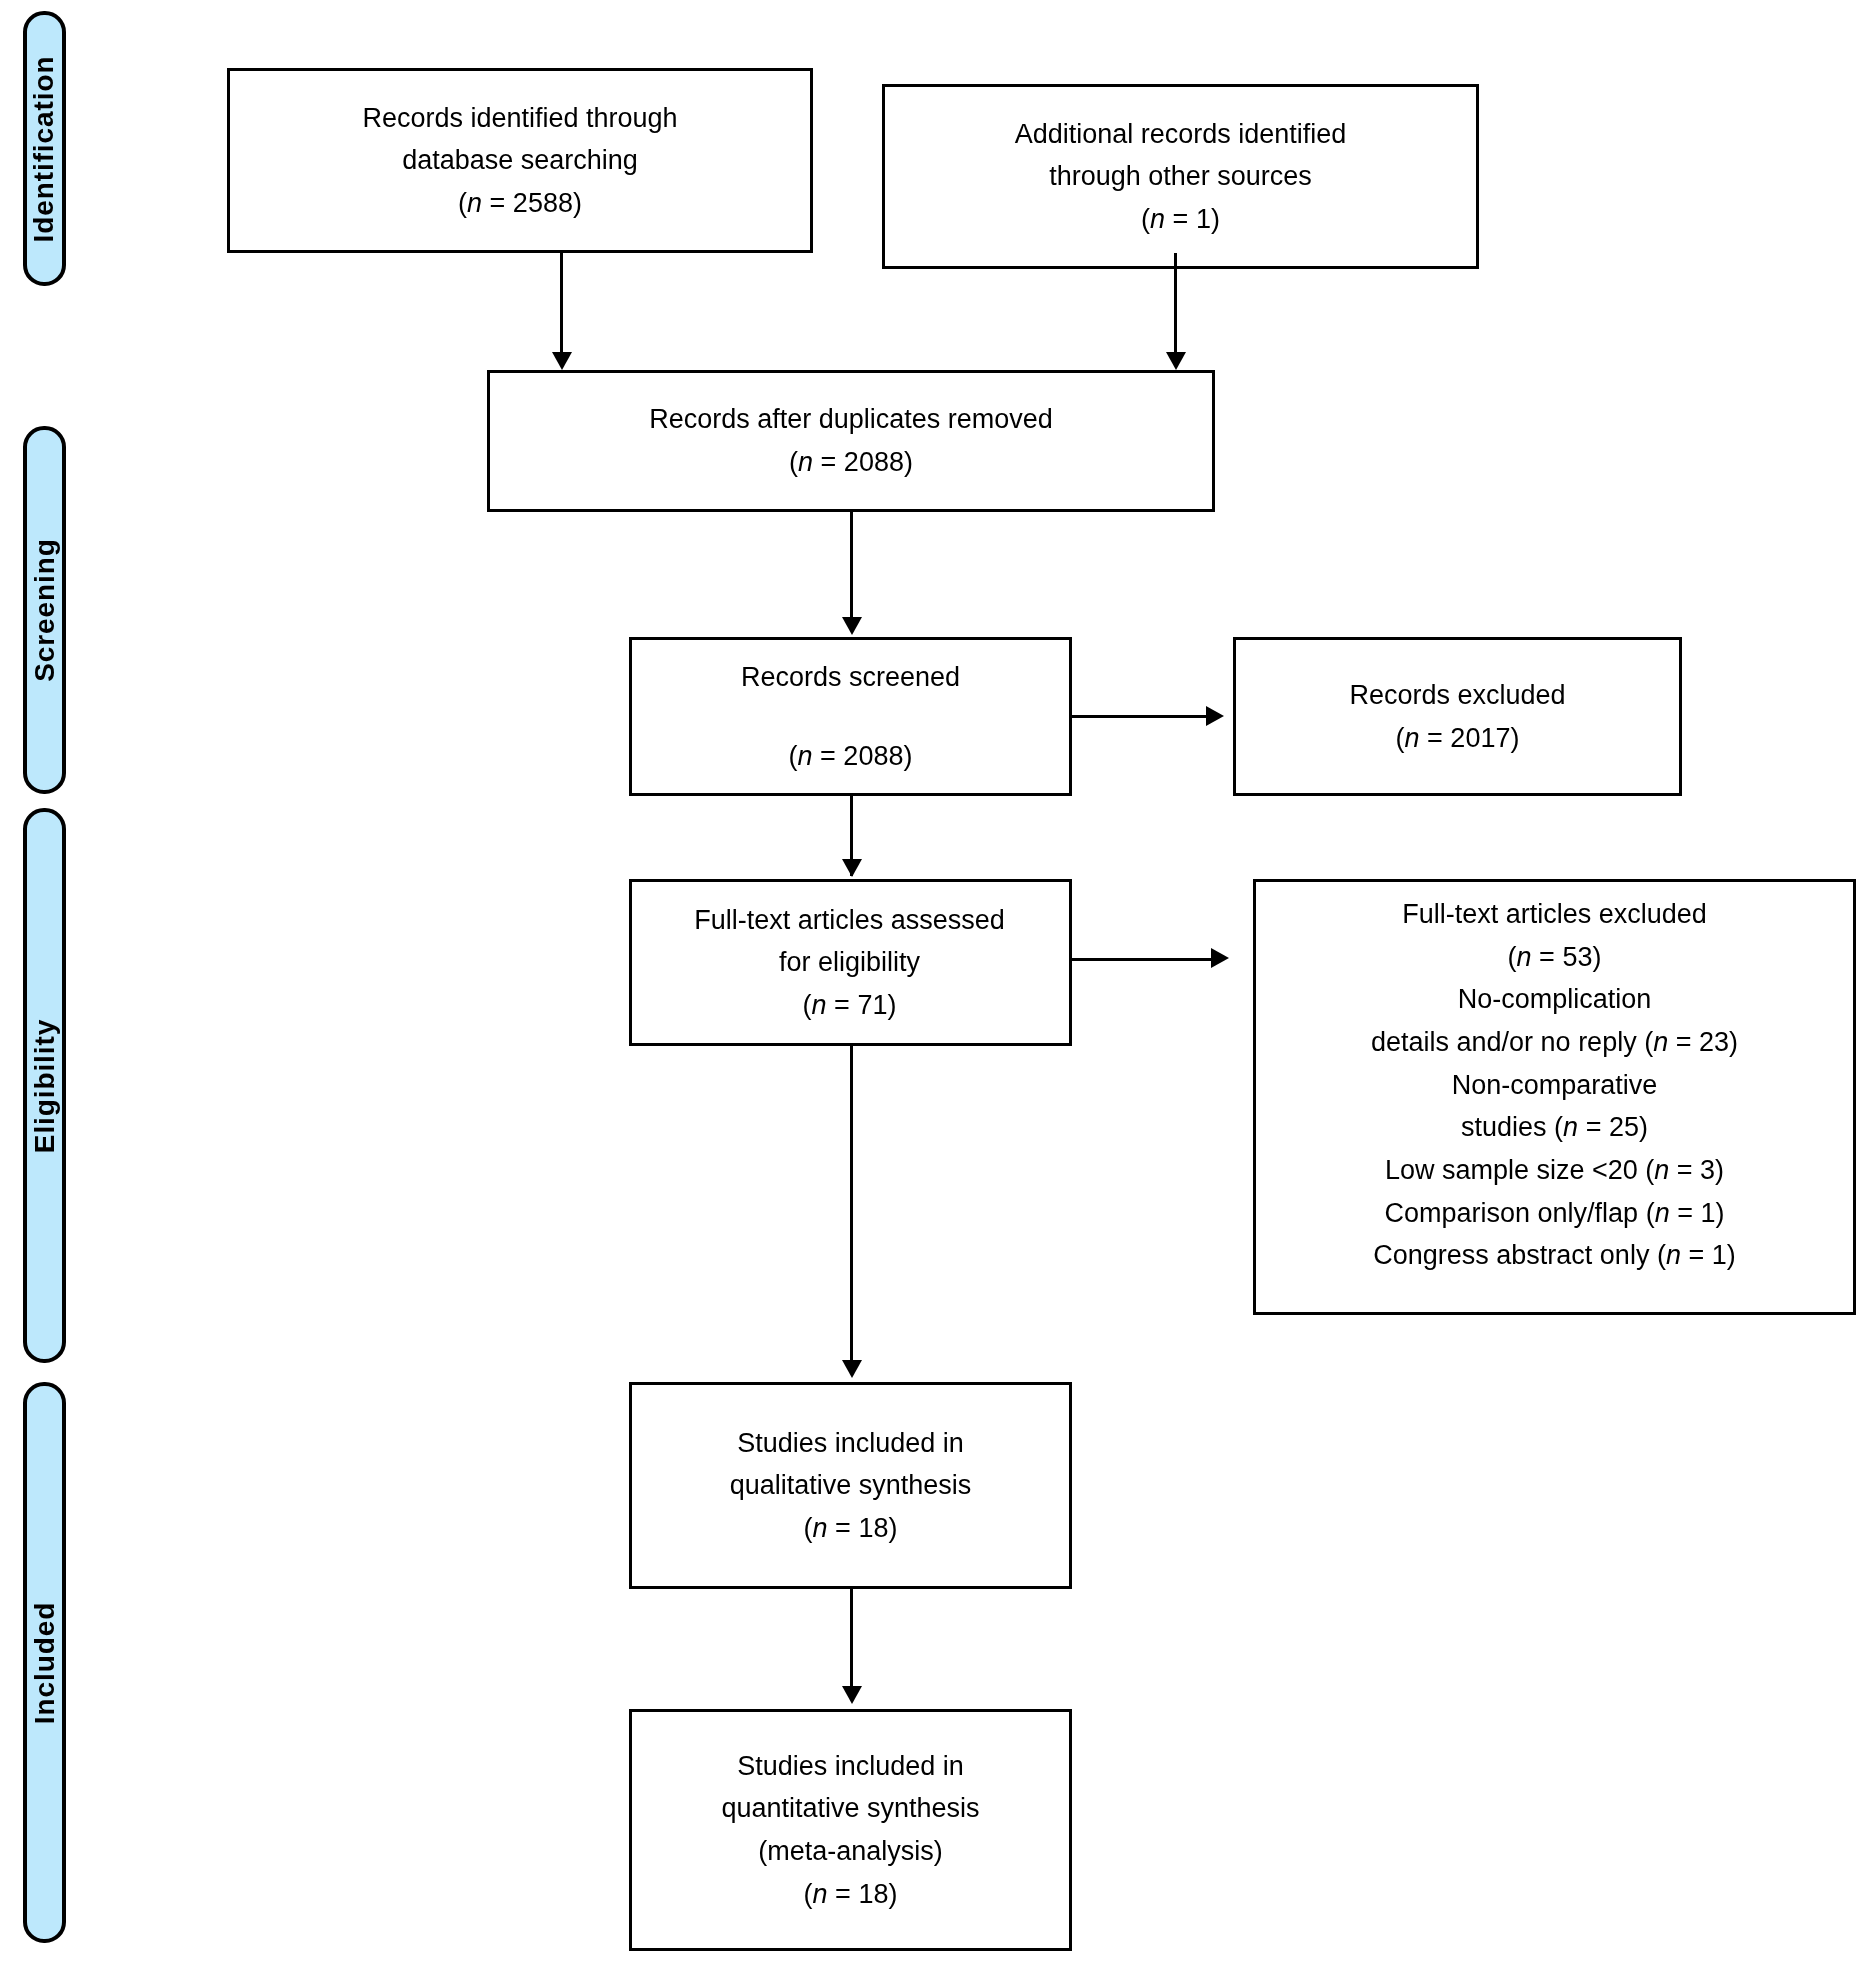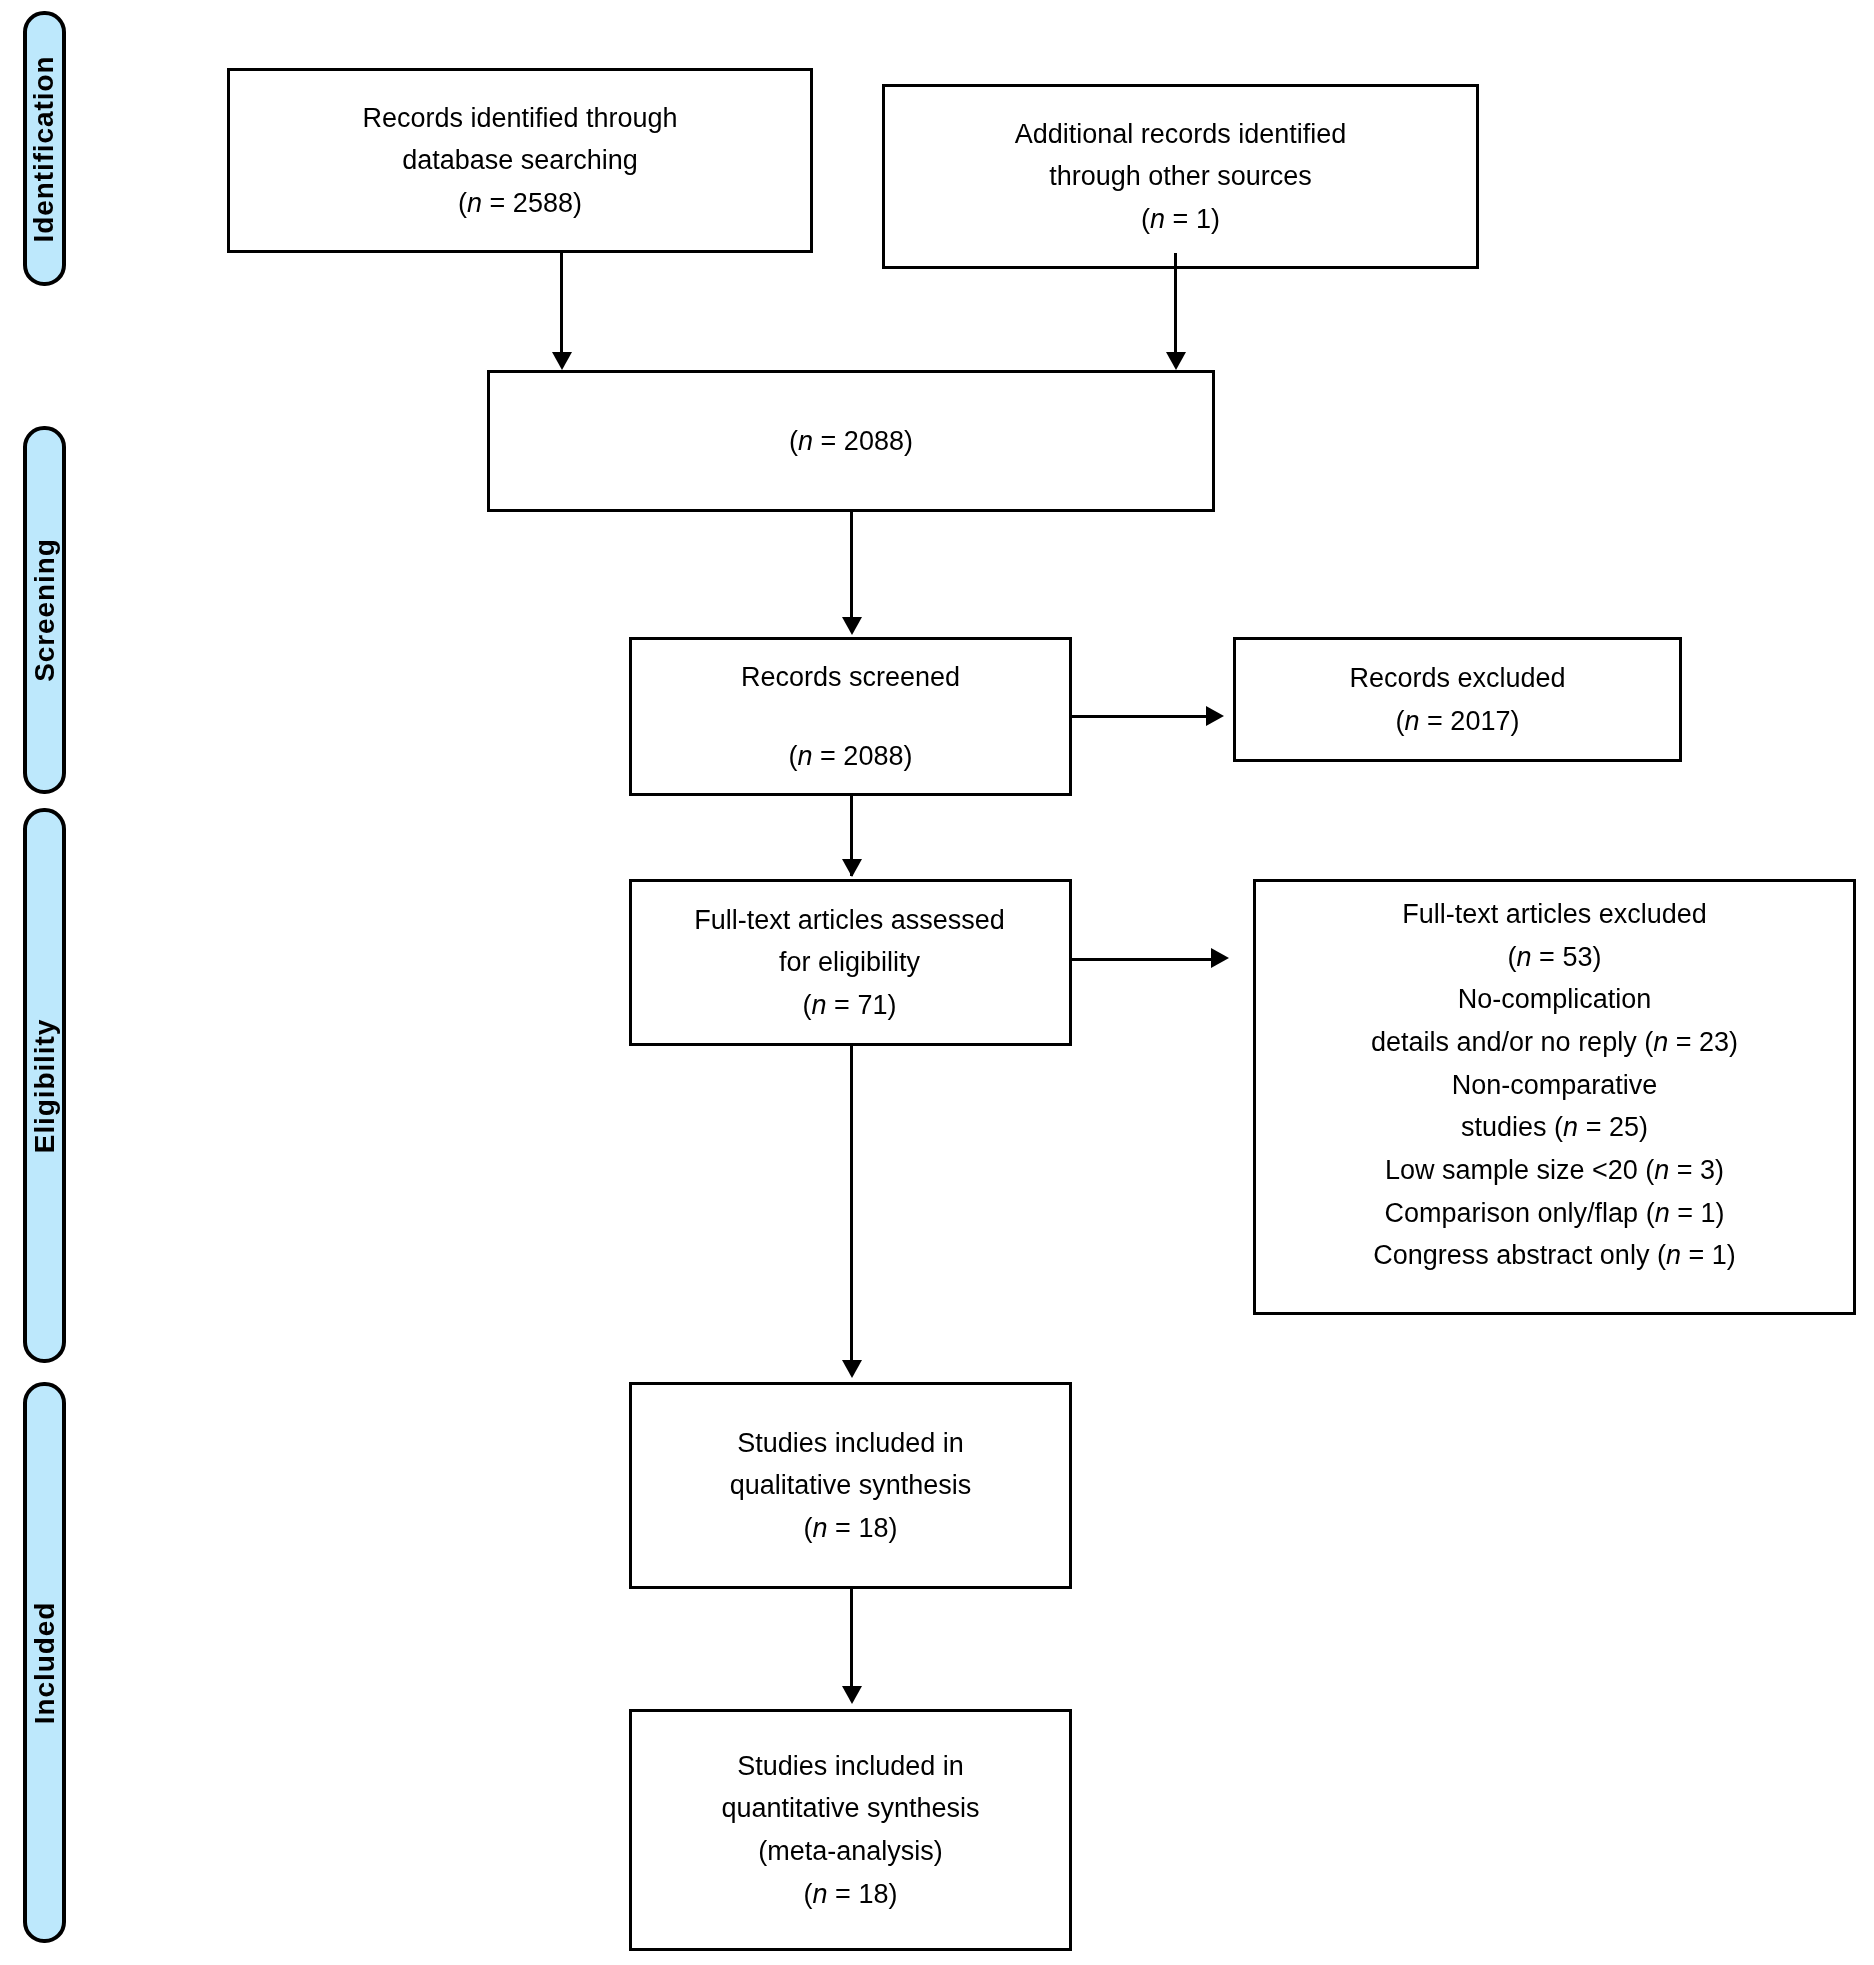--- a/index.html
+++ b/index.html
@@ -127,35 +127,36 @@
     <span class="line"><span>(</span><em class="n">n</em><span> = </span><span>1</span><span>)</span></span>
   </div>
 
   <div class="v-line" style="left:560px; top:253px; height:111px;"></div>
   <div class="arrow-down" style="left:552px; top:352px;"></div>
 
   <div class="v-line" style="left:1174px; top:253px; height:111px;"></div>
   <div class="arrow-down" style="left:1166px; top:352px;"></div>
 
   <div class="flow-box" style="left:487px; top:370px; width:728px; height:142px;">
+    <span class="line">Records after duplicates removed</span>
     <span class="line"><span>(</span><em class="n">n</em><span> = </span><span>2088</span><span>)</span></span>
   </div>
 
   <div class="v-line" style="left:850px; top:512px; height:108px;"></div>
   <div class="arrow-down" style="left:842px; top:617px;"></div>
 
   <div class="flow-box" style="left:629px; top:637px; width:443px; height:159px;gap:36px;">
     <span class="line">Records screened</span>
     <span class="line"><span>(</span><em class="n">n</em><span> = </span><span>2088</span><span>)</span></span>
   </div>
 
   <div class="h-line" style="left:1072px; top:715px; width:137px;"></div>
   <div class="arrow-right" style="left:1206px; top:706px;"></div>
 
-  <div class="flow-box" style="left:1233px; top:637px; width:449px; height:125px;">
+  <div class="flow-box" style="left:1233px; top:637px; width:449px; height:159px;">
     <span class="line">Records excluded</span>
     <span class="line"><span>(</span><em class="n">n</em><span> = </span><span>2017</span><span>)</span></span>
   </div>
 
   <div class="v-line" style="left:850px; top:796px; height:80px;"></div>
   <div class="arrow-down" style="left:842px; top:859px;"></div>
 
   <div class="flow-box" style="left:629px; top:879px; width:443px; height:167px;padding-left:8px;">
     <span class="line">Full-text articles assessed</span>
     <span class="line">for eligibility</span>

